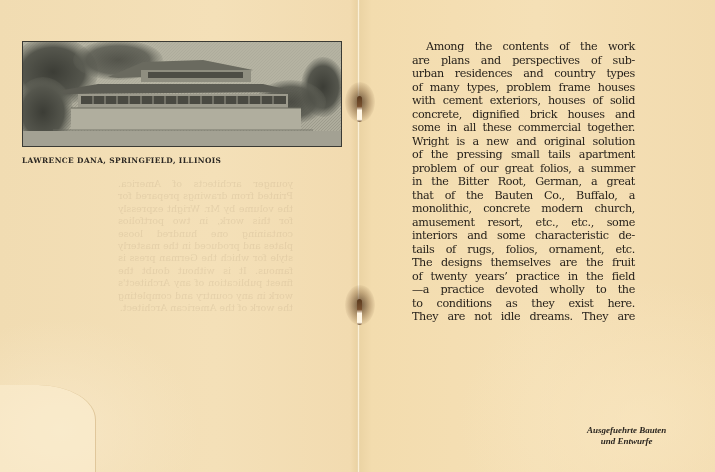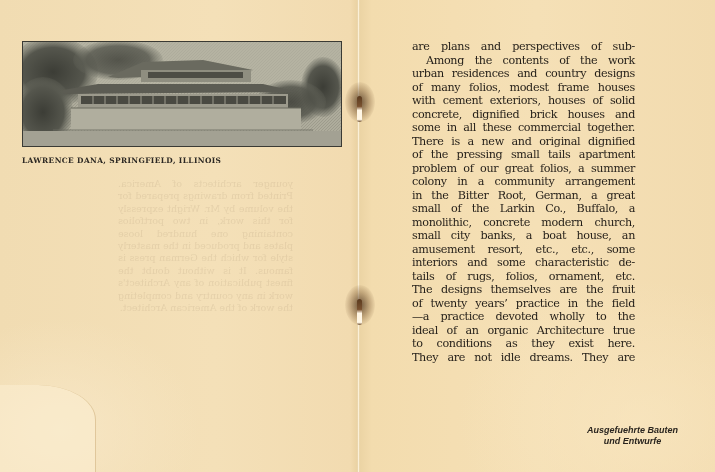--- a/index.html
+++ b/index.html
@@ -63,21 +63,21 @@
     color: #231e18;
   }
   .body-text .line {
     display: block; white-space: nowrap; text-align: justify; text-align-last: justify;
     letter-spacing: -0.35px;
   }
   .body-text .line.first { padding-left: 14px; }
   .body-text .line.last { text-align-last: justify; }
   .footer-title {
     position: absolute; left: 587px; top: 425px;
-    font-family: Liberation Sans, sans-serif; font-style: italic; font-weight: bold;
+    font-family: Liberation Serif, serif; font-style: italic; font-weight: bold;
     font-size: 9px; line-height: 11px; color: #2a251f; text-align: center;
   }
   .footer-title span { display: block; }
 </style>
 </head>
 <body>
 
 <div class="spread">
 
   <div class="page page-left">
@@ -153,42 +153,39 @@
     <div class="thread"></div>
   </div>
   <div class="stitch stitch-bottom">
     <div class="burn"></div>
     <div class="thread"></div>
   </div>
 
   <div class="page page-right"></div>
 
   <div class="body-text" id="body-text">
+      <span class="line first">Among the contents of the work</span>
       <span class="line">are plans and perspectives of sub-</span>
-      <span class="line first">Among the contents of the work</span>
-      <span class="line">urban residences and country designs</span>
-      <span class="line">of many folios, modest frame houses</span>
+      <span class="line">urban residences and country types</span>
+      <span class="line">of many types, problem frame houses</span>
       <span class="line">with cement exteriors, houses of solid</span>
       <span class="line">concrete, dignified brick houses and</span>
       <span class="line">some in all these commercial together.</span>
-      <span class="line">There is a new and original dignified</span>
+      <span class="line">Wright is a new and original solution</span>
       <span class="line">of the pressing small tails apartment</span>
       <span class="line">problem of our great folios, a summer</span>
-      <span class="line">colony in a community arrangement</span>
       <span class="line">in the Bitter Root, German, a great</span>
-      <span class="line">small of the Larkin Co., Buffalo, a</span>
+      <span class="line">that of the Bauten Co., Buffalo, a</span>
       <span class="line">monolithic, concrete modern church,</span>
-      <span class="line">small city banks, a boat house, an</span>
       <span class="line">amusement resort, etc., etc., some</span>
       <span class="line">interiors and some characteristic de-</span>
       <span class="line">tails of rugs, folios, ornament, etc.</span>
       <span class="line">The designs themselves are the fruit</span>
       <span class="line">of twenty years’ practice in the field</span>
       <span class="line">—a practice devoted wholly to the</span>
-      <span class="line">ideal of an organic Architecture true</span>
       <span class="line">to conditions as they exist here.</span>
       <span class="line last">They are not idle dreams.  They are</span>
     </div>
 
   <div class="footer-title">
     <span>Ausgefuehrte Bauten</span>
     <span>und Entwurfe</span>
   </div>
 </div>
 

